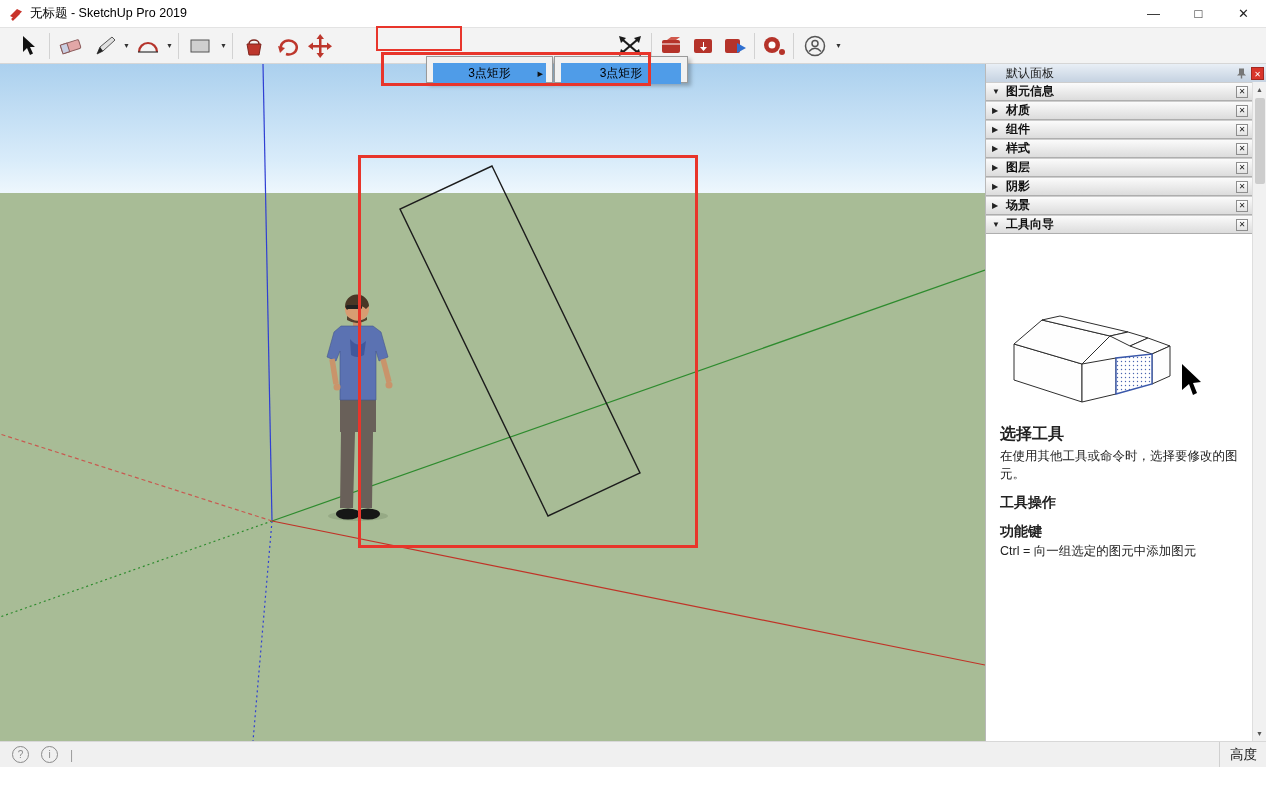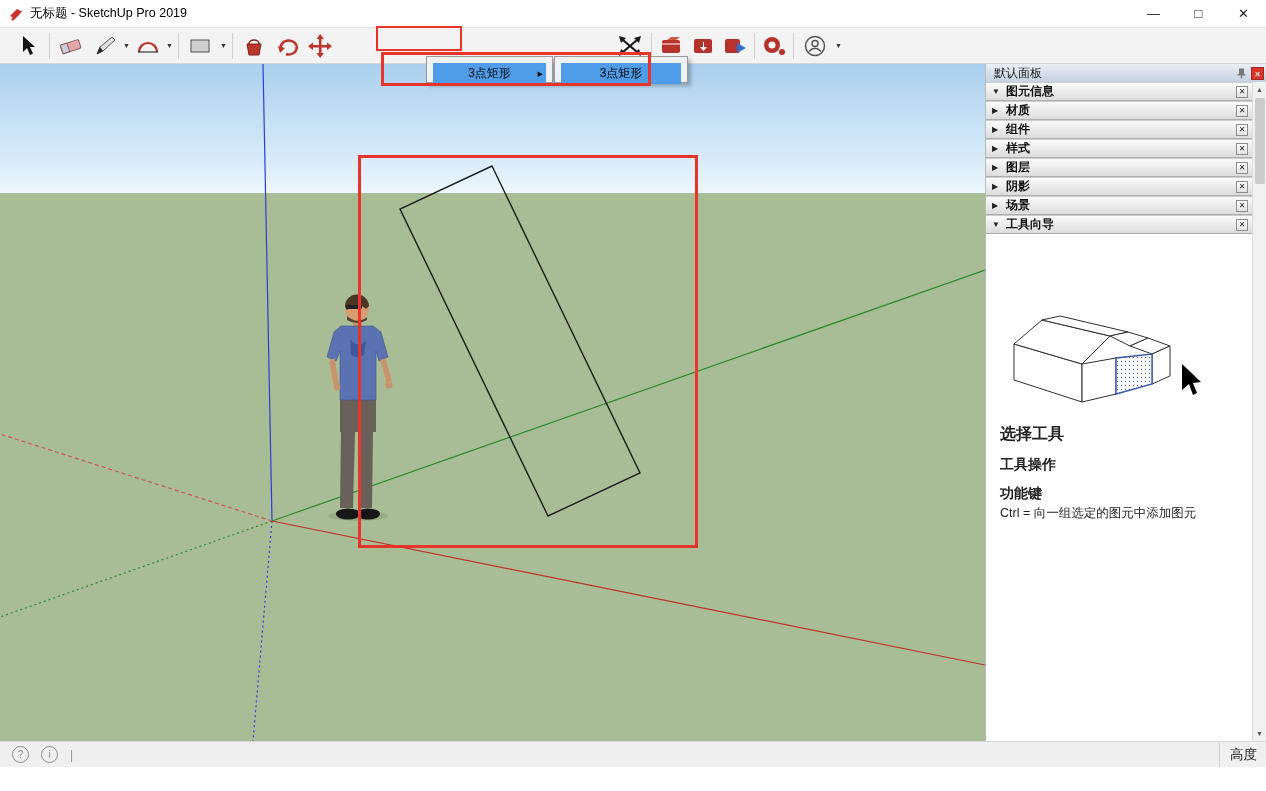--- a/index.html
+++ b/index.html
@@ -27,21 +27,21 @@
   .tb-spacer { width: 276px; }
 
   
   .main { display: flex; height: 677px; }
   .viewport { width: 985px; height: 677px; position: relative; background: #a8bc96; }
   .viewport svg { display: block; }
 
   
   .side-panel { width: 281px; height: 677px; background: #f0f0f0; border-left: 1px solid #b9b9b9; display: flex; flex-direction: column; }
   .tray-header { height: 18px; background: linear-gradient(#e9eff6, #c5d2e1); display: flex; align-items: center; padding: 0 2px 0 8px; font-size: 12px; color: #1a1a1a; }
-  .tray-header .t { flex: 1; }
+  .tray-header .t { flex: 1; margin-left: 12px; }
   .pin { width: 14px; height: 14px; display: flex; align-items: center; justify-content: center; }
   .red-close { width: 13px; height: 13px; background: #d9352b; color: #fff; font-size: 8px; line-height: 13px; text-align: center; margin-left: 3px; border: 1px solid #a32720; }
   .panel-body { flex: 1; display: flex; }
   .panel-content { width: 266px; display: flex; flex-direction: column; }
   .sec-header { height: 19px; display: flex; align-items: center; background: linear-gradient(#fbfbfb, #dcdcdc); border-top: 1px solid #cdcdcd; border-bottom: 1px solid #aeaeae; padding: 0 4px 0 6px; }
   .sec-arrow { width: 14px; font-size: 8px; color: #222; }
   .sec-label { flex: 1; font-size: 12px; font-weight: bold; color: #111; }
   .sec-close { width: 12px; height: 12px; border: 1px solid #8e8e8e; background: linear-gradient(#fff, #e2e2e2); font-size: 8px; line-height: 10px; text-align: center; color: #222; }
   .entity-body { height: 180px; background: #fff; }
   .entity-msg { padding: 9px 10px; font-size: 13px; font-weight: bold; color: #000; border-bottom: 1px solid #dadada; }
@@ -330,20 +330,21 @@
                   <polygon points="86,104 86,142 120,134 120,98"></polygon>
                   <polygon points="114,76 132,72 152,78 134,86"></polygon>
                   <polygon points="134,86 152,78 174,86 156,94"></polygon>
                   <polygon points="156,94 174,86 174,116 156,124"></polygon>
                 </g>
                 <polygon points="120,98 120,134 156,124 156,94" fill="url(#dots)" stroke="#3a58aa" stroke-width="1.4"></polygon>
                 <polygon points="186,104 186,130 193,124 197,135 201,133 197,123 205,122" fill="#000"></polygon>
               </svg>
             </div>
             <div class="instr-heading">选择工具</div>
+            <div class="instr-text">在使用其他工具或命令时，选择要修改的图元。</div>
             <div class="instr-sub">工具操作</div>
             <div class="instr-sub">功能键</div>
             <div class="instr-text">Ctrl = 向一组选定的图元中添加图元</div>
           </div>
         </div>
 
         <div class="panel-scrollbar">
           <div class="sb-arrow">▲</div>
           <div class="sb-thumb"></div>
           <div class="sb-track"></div>

